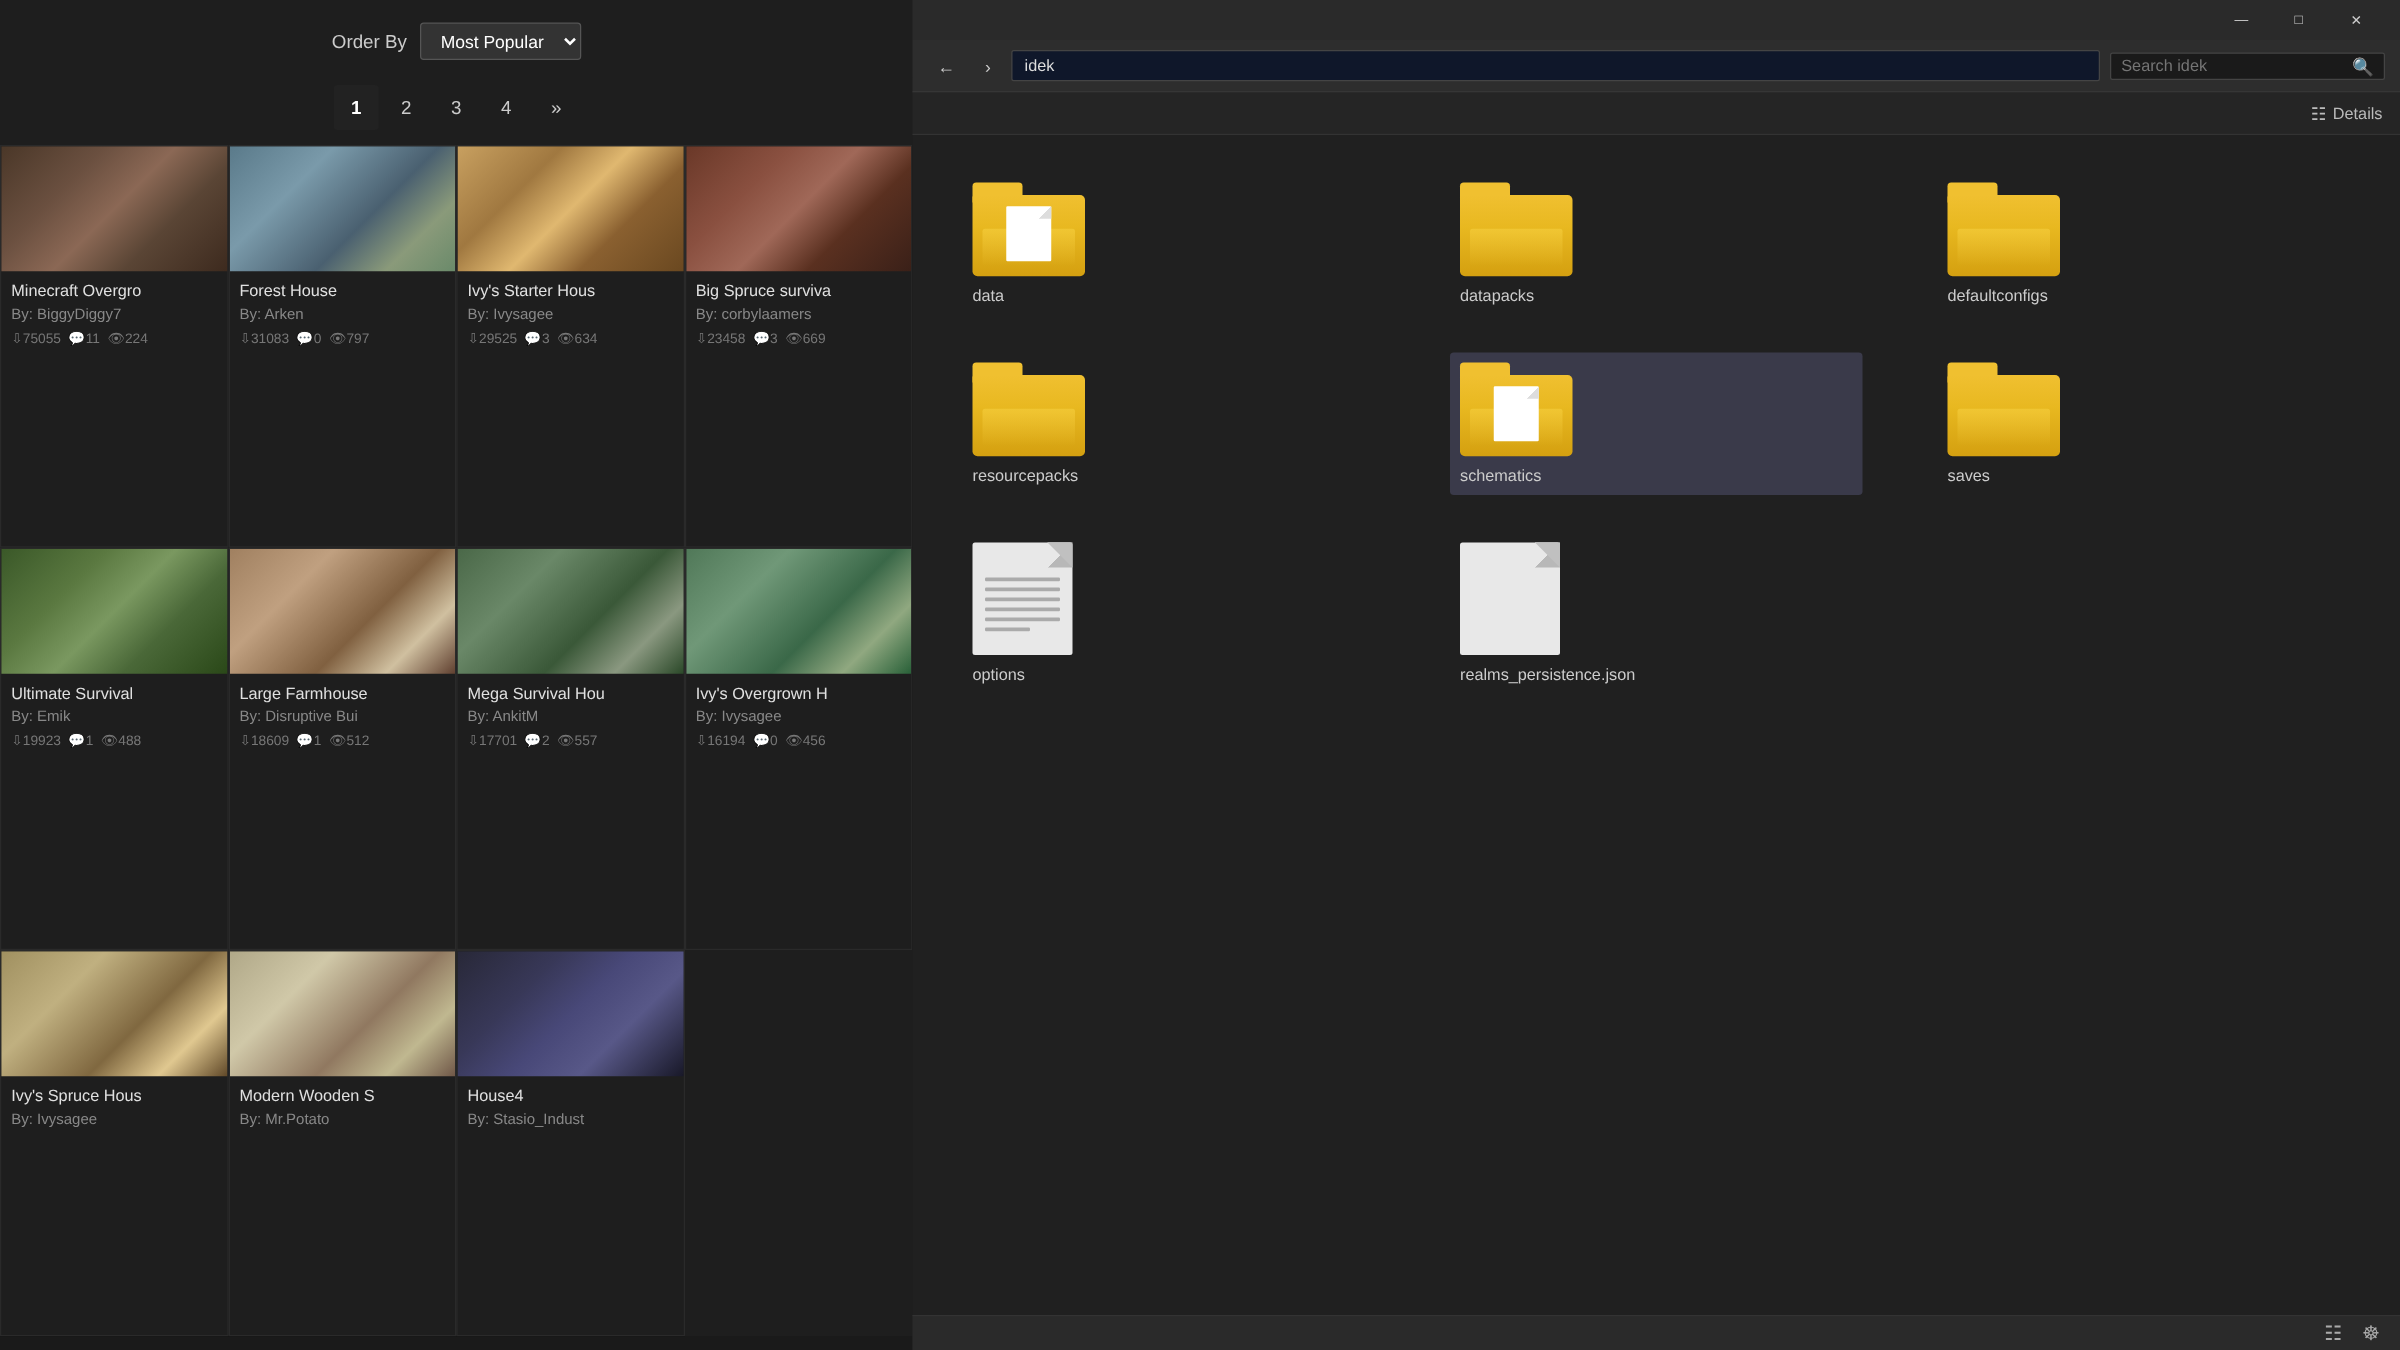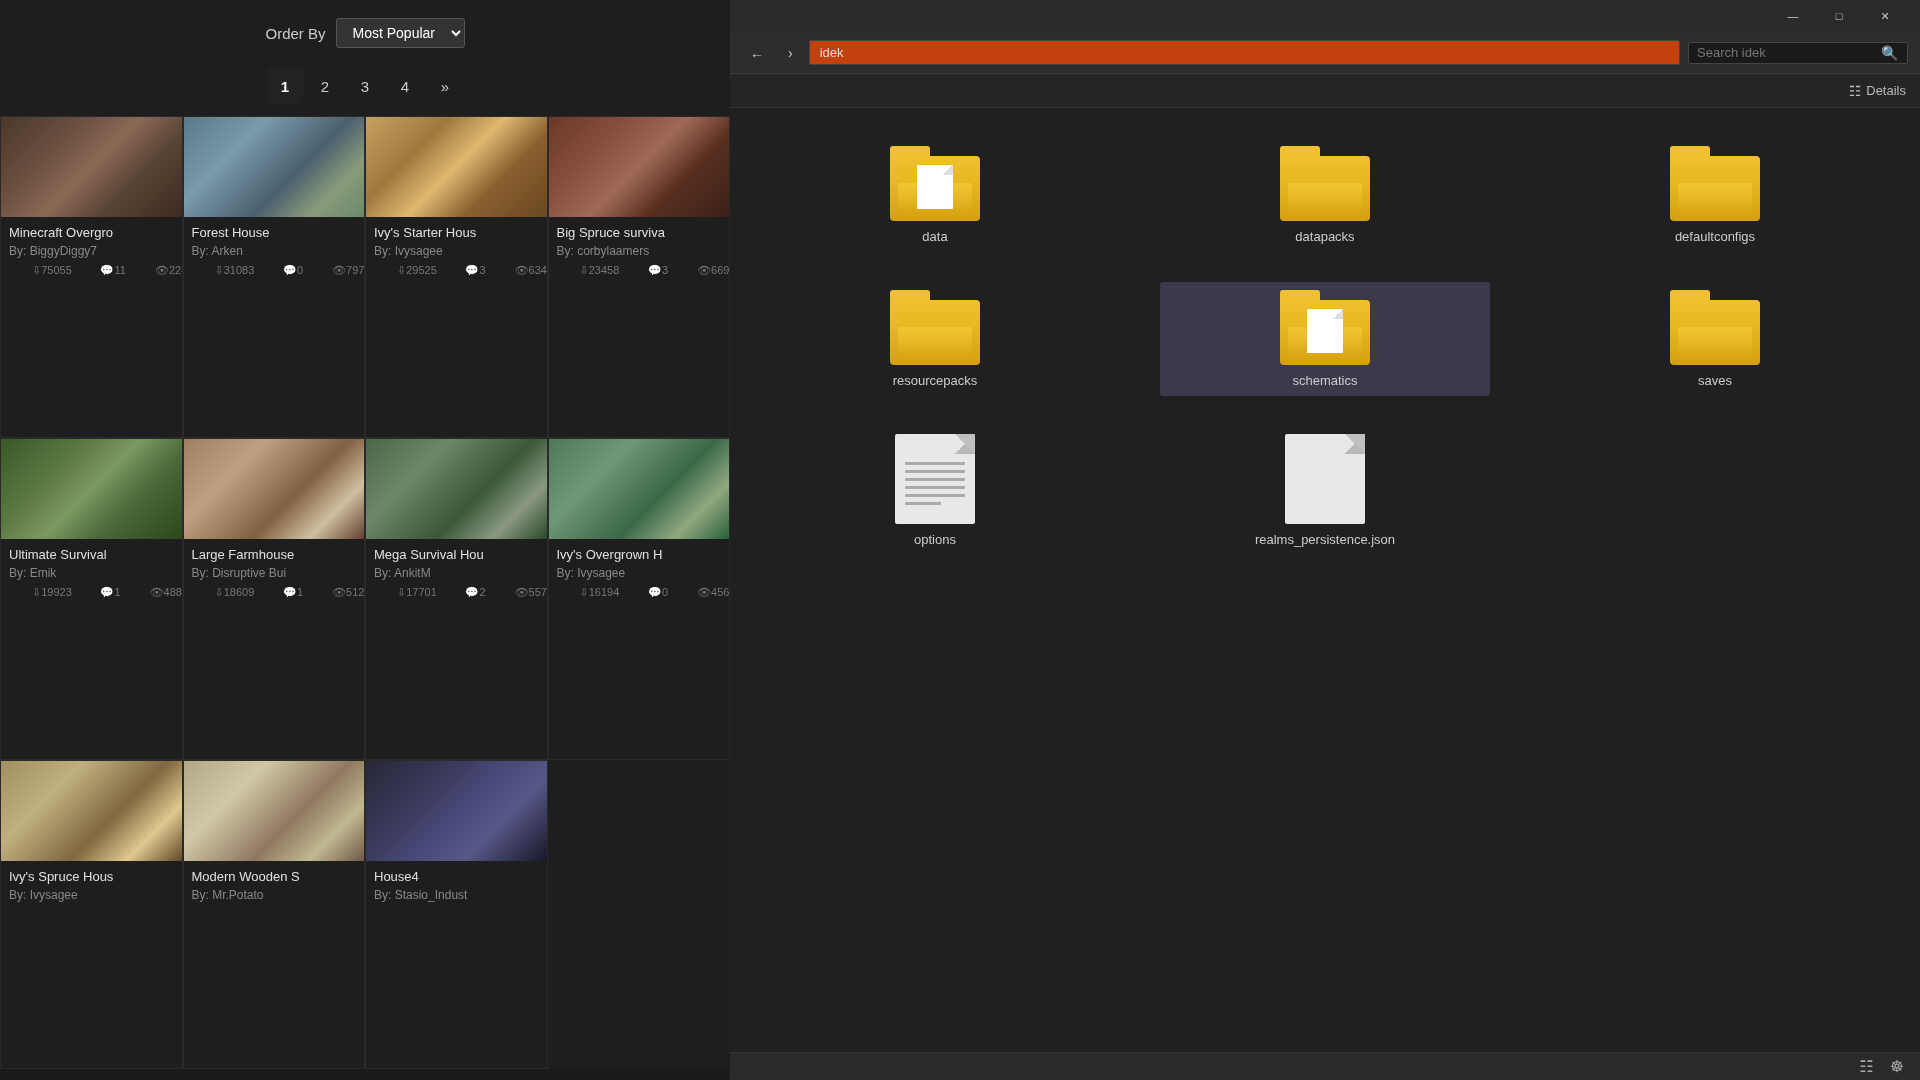--- a/index.html
+++ b/index.html
@@ -135,21 +135,20 @@
       color: #777;
       font-size: 11px;
       flex-wrap: nowrap;
     }
 
     .stat-item {
       display: flex;
       align-items: center;
       gap: 2px;
       white-space: nowrap;
-      margin-left: 23px;
     }
 
     
     #right-panel {
       width: 1190px;
       height: 1080px;
       background: #202020;
       display: flex;
       flex-direction: column;
     }
@@ -197,21 +196,21 @@
       font-size: 14px;
       padding: 4px 8px;
       border-radius: 2px;
       display: flex;
       align-items: center;
       gap: 4px;
     }
 
     .path-bar {
       flex: 1;
-      background: #c2410c;
+      background: #0f172a;
       border: 1px solid #444;
       color: #ddd;
       padding: 4px 10px;
       font-size: 13px;
       border-radius: 2px;
     }
 
     .search-bar {
       display: flex;
       align-items: center;
@@ -259,21 +258,21 @@
       grid-template-columns: repeat(3, 1fr);
       grid-template-rows: auto auto auto;
       gap: 30px 60px;
       overflow-y: auto;
       align-content: start;
     }
 
     .file-item {
       display: flex;
       flex-direction: column;
-      align-items: center;
+      align-items: flex-start;
       gap: 8px;
       cursor: pointer;
       padding: 8px;
       border-radius: 3px;
       min-width: 120px;
     }
     .file-item.selected { background: #3a3a4a; }
 
     .file-label {
       color: #ccc;

